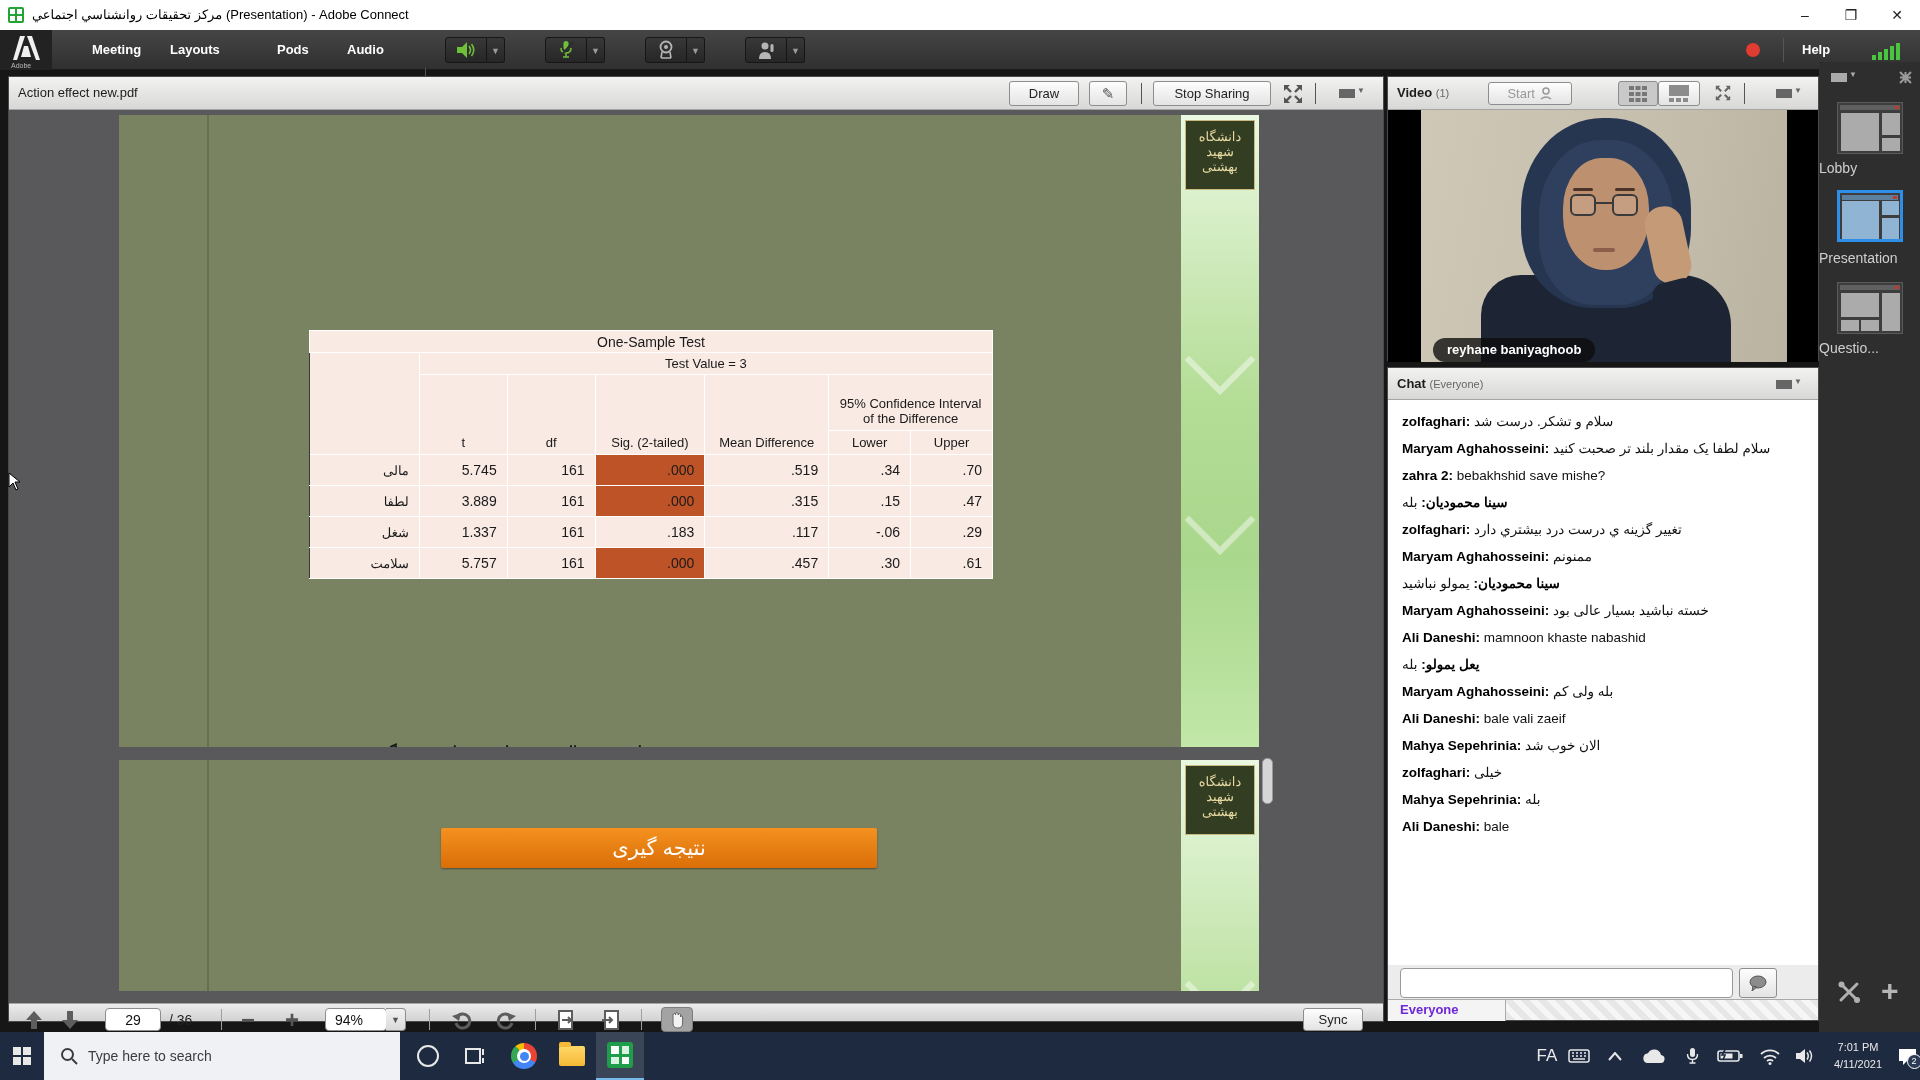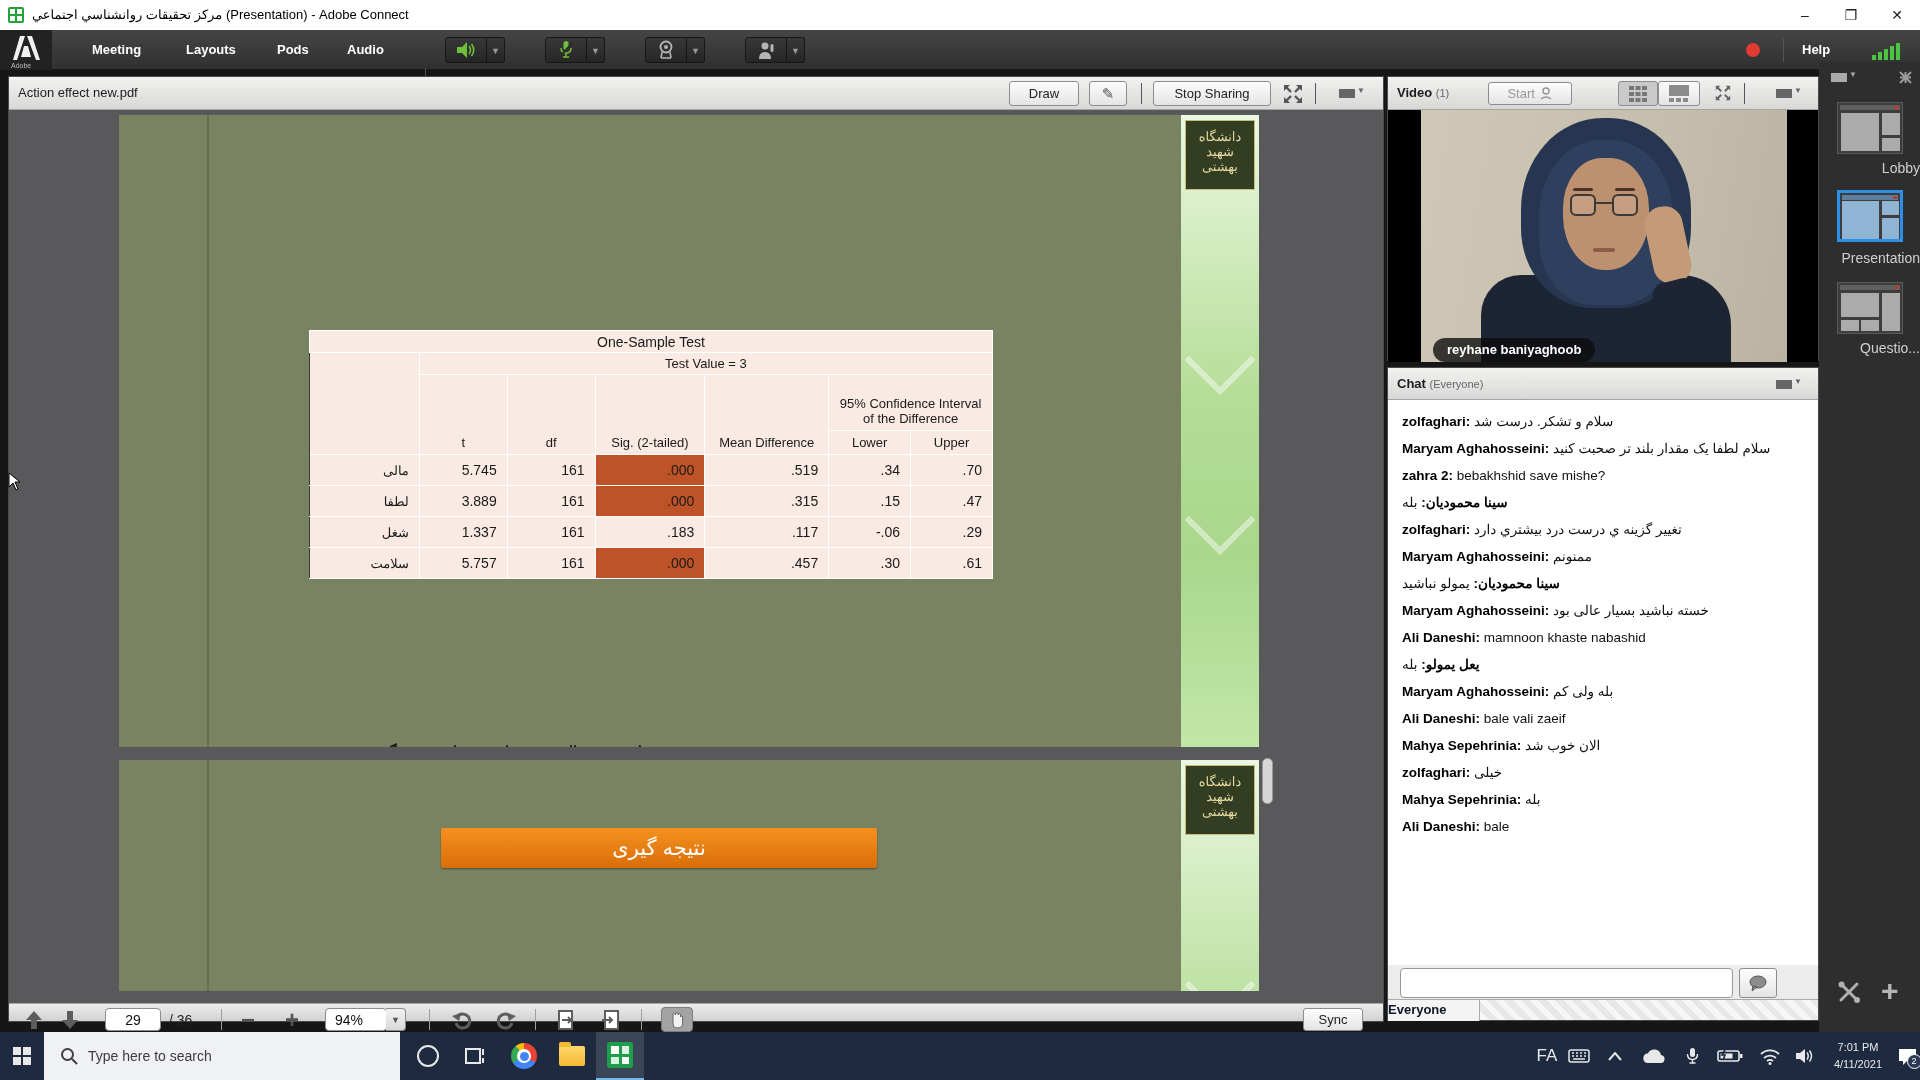--- a/index.html
+++ b/index.html
@@ -78,33 +78,33 @@
   .namepill{position:absolute;left:12px;top:228px;height:24px;padding:0 14px;border-radius:12px;
     background:rgba(12,12,12,.78);color:#fff;font-size:13px;line-height:24px;font-weight:bold;}
 
   
   #chatmsgs{position:absolute;left:0;top:32px;width:430px;height:565px;background:#fff;
     padding:13px 14px;overflow:hidden;}
   .msg{margin-bottom:10px;font-size:13.5px;color:#111;text-align:left;line-height:17px;}
   .msg b{color:#000;}
   .chattabs{position:absolute;left:0;bottom:0;width:430px;height:21px;border-top:1px solid #aaa;
     background:repeating-linear-gradient(45deg,#e7e7e7 0 6px,#f6f6f6 6px 12px);}
-  .chattab{position:absolute;left:0;top:0;width:92px;height:21px;background:#f4f4f4;border-right:1px solid #aaa;
-    font-size:13px;font-weight:bold;color:#0f172a;line-height:20px;}
+  .chattab{position:absolute;left:0;top:0;width:118px;height:21px;background:#f4f4f4;border-right:1px solid #aaa;
+    font-size:13px;font-weight:bold;color:#6d28d9;line-height:20px;padding-left:12px;}
 
   
   #sidebar{position:absolute;left:1819px;top:62px;width:101px;height:970px;background:#2e2e2e;}
   .thumb{position:absolute;left:18px;width:66px;height:52px;background:#3d3d3d;border:1px solid #5a5a5a;}
   .thumb .bar{position:absolute;left:2px;right:2px;top:2px;height:5px;background:#606060;}
   .thumb .dot{position:absolute;right:3px;top:3px;width:4px;height:3px;background:#c0392b;}
   .thumb .p{position:absolute;background:#ababab;}
   .thumb.active{border:3px solid #2e8fe8;}
   .thumb.active .p{background:#8fb4d4;}
   .thumb.active .bar{background:#5d7f9e;}
-  .thumblabel{position:absolute;width:101px;left:0;text-align:right;color:#cfcfcf;font-size:14px;}
+  .thumblabel{position:absolute;width:101px;left:0;text-align:left;color:#cfcfcf;font-size:14px;}
 
   
   #taskbar{position:absolute;left:0;top:1032px;width:1920px;height:48px;background:#1e2a40;color:#e9e9e9;}
   .tbicon{position:absolute;top:0;height:48px;display:flex;align-items:center;justify-content:center;}
   #tb-search{position:absolute;left:44px;top:0;width:356px;height:48px;background:#eff1f4;display:flex;align-items:center;}
   .winlogo{width:18px;height:18px;display:grid;grid-template-columns:8px 8px;grid-template-rows:8px 8px;gap:2px;}
   .winlogo i{background:#e8e8e8;}
   .clock{font-size:11px;text-align:center;line-height:17px;}
 </style>
 </head>
@@ -126,21 +126,21 @@
 <div id="menubar">
   <div class="adobeblock">
     <svg width="52" height="40" viewBox="0 0 52 40">
       <polygon points="20,6 25,6 17,30 13,30" fill="#f0f0f0"></polygon>
       <polygon points="27,6 32,6 40,30 36,30" fill="#f0f0f0"></polygon>
       <polygon points="24,16 28,16 31,27 21,27" fill="#f0f0f0"></polygon>
       <text x="11" y="38" font-size="7" fill="#bbb">Adobe</text>
     </svg>
   </div>
   <span class="menuitem" style="left:92px">Meeting</span>
-  <span class="menuitem" style="left:186px">Layouts</span>
+  <span class="menuitem" style="left:170px">Layouts</span>
   <span class="menuitem" style="left:277px">Pods</span>
   <span class="menuitem" style="left:347px">Audio</span>
   <div class="vdiv" style="left:425px;top:38px;height:24px;top:38px"></div>
 
   <div class="mb-btn" style="left:445px;width:42px">
     <svg width="22" height="18" viewBox="0 0 22 18">
       <polygon points="2,6 7,6 12,1 12,17 7,12 2,12" fill="#6fbf3a"></polygon>
       <path d="M14 5 q3 4 0 8 M16.5 3 q4.5 6 0 12" stroke="#6fbf3a" stroke-width="1.6" fill="none"></path>
     </svg>
   </div>

